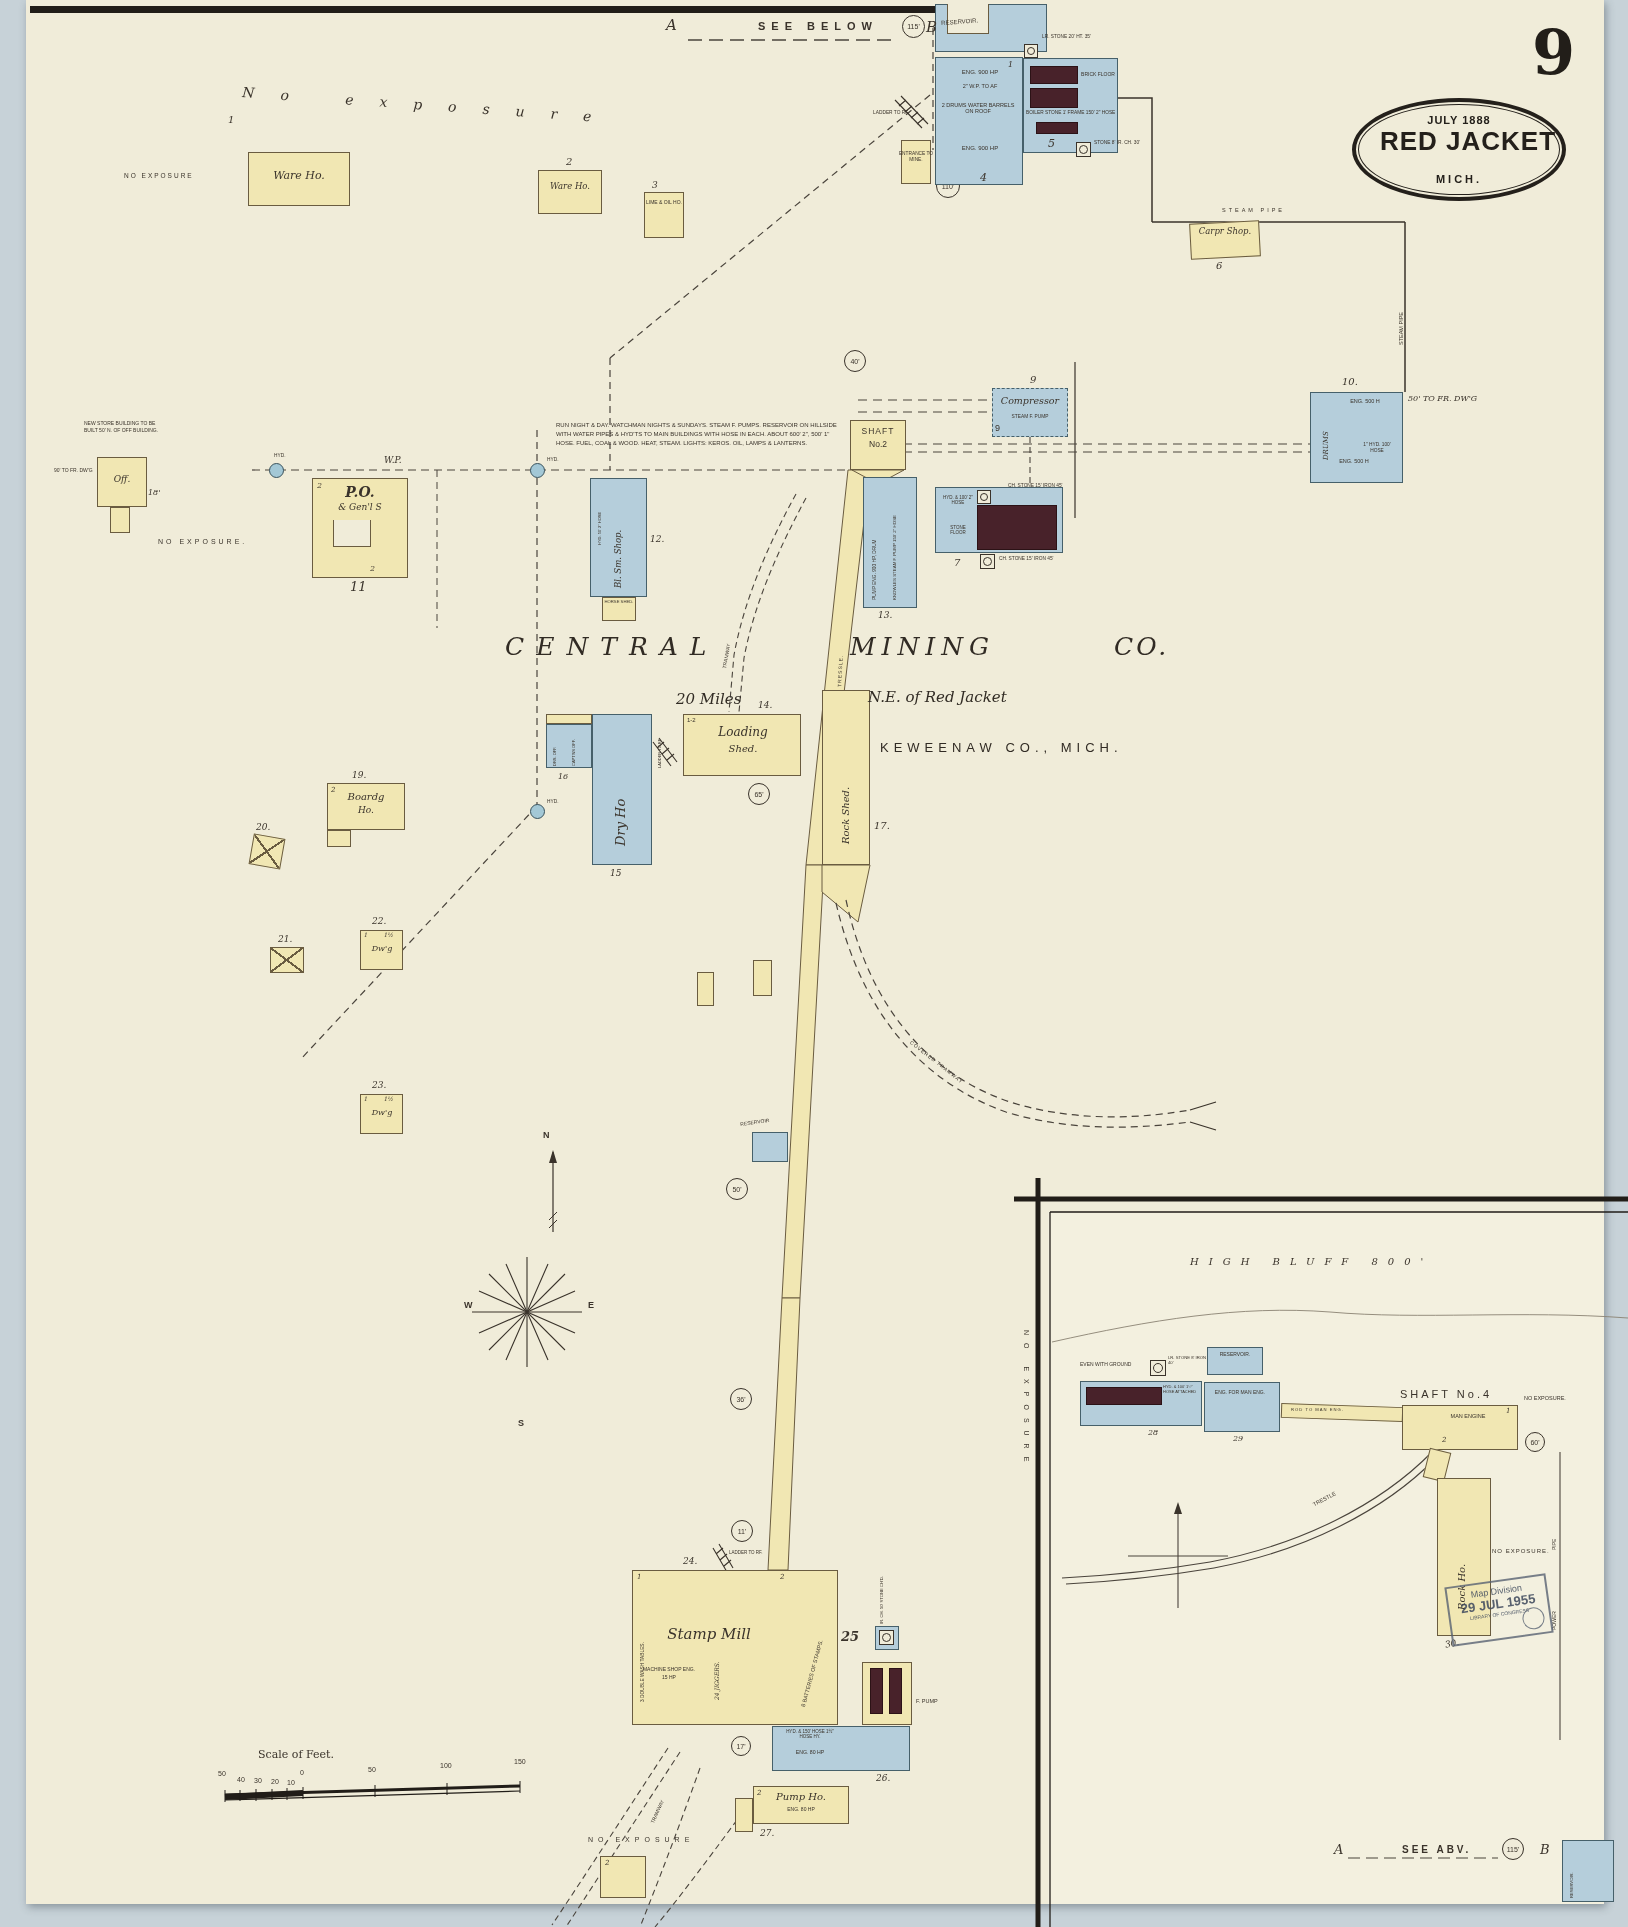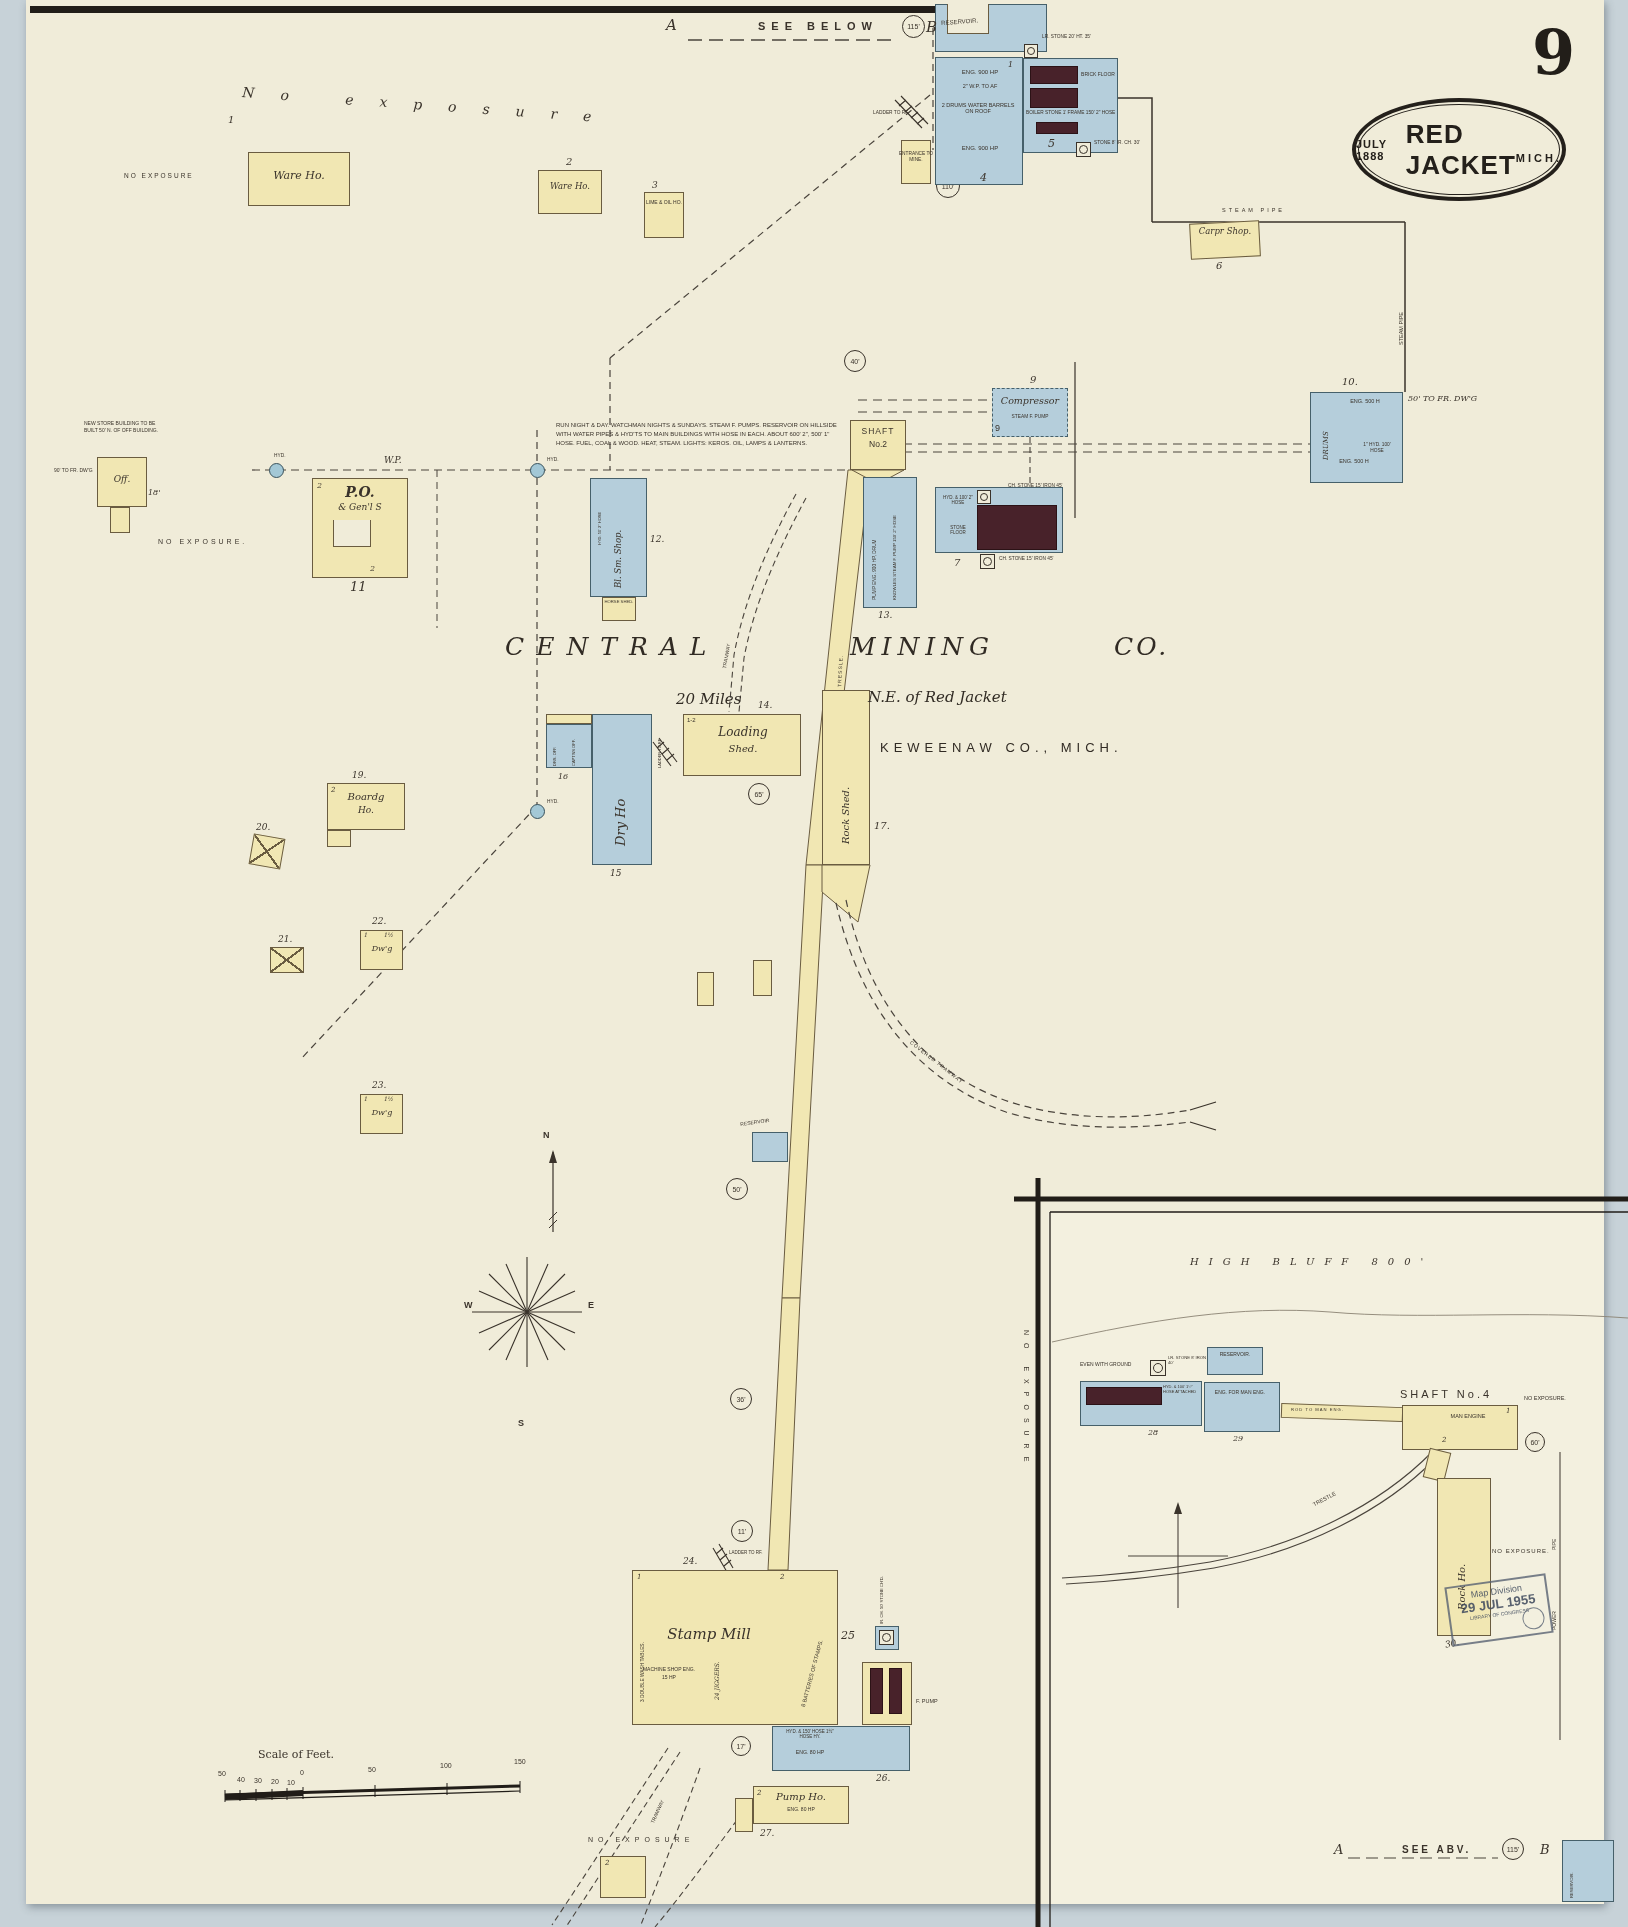--- a/index.html
+++ b/index.html
@@ -25,21 +25,21 @@
   .circ{border:1.3px solid #3a332b;border-radius:50%;background:rgba(240,236,217,.92);
         display:flex;align-items:center;justify-content:center;font-size:7px;color:#3a332b;
         font-family:"Liberation Sans",sans-serif;}
   .hyd{background:#a3c8d6;border:1.2px solid #39525c;border-radius:50%;}
   .chim{border:1.2px solid #3a332b;background:#f0ecd9;}
   .chim::after{content:"";position:absolute;inset:2px;border-radius:50%;border:1px solid #3a332b;}
   
   #page-num{position:absolute;left:1532px;top:16px;font-family:"DejaVu Serif",serif;font-weight:bold;
             font-size:62px;color:#221e19;}
   #badge{position:absolute;left:1352px;top:98px;width:206px;height:95px;border:4px solid #24201b;
-         border-radius:50%;display:flex;flex-direction:row;align-items:center;justify-content:center;color:#24201b;}
+         border-radius:50%;display:flex;flex-direction:column;align-items:center;justify-content:center;color:#24201b;}
   #badge::before{content:"";position:absolute;inset:2px;border:1.5px solid #24201b;border-radius:50%;}
   #badge .b1{font-size:11px;letter-spacing:1px;font-weight:bold;}
   #badge .b2{font-size:26px;letter-spacing:1px;font-weight:bold;margin-left:18px;}
   #badge .b3{font-size:11px;letter-spacing:3px;font-weight:bold;margin-top:16px;}
   .reftxt{position:absolute;color:#3a332b;background:transparent;}
   #ref-top-a{left:666px;top:16px;font-size:15px;}
   #ref-top-label{left:758px;top:20px;font-size:11px;letter-spacing:6px;font-weight:bold;}
   #ref-top-b{left:926px;top:18px;font-size:15px;}
   #ref-bot-a{left:1334px;top:1842px;font-size:13px;}
   #ref-bot-label{left:1402px;top:1844px;font-size:10px;letter-spacing:3px;font-weight:bold;}
@@ -313,21 +313,21 @@
       <div class="el t wrap" style="left: 729px; top: 1550px; width: 36px; font-size: 4.5px;">LADDER TO RF.</div>
       <div class="el t it" style="left: 683px; top: 1556px; font-size: 9px;">24.</div>
       <div class="el c-y" style="left: 632px; top: 1570px; width: 206px; height: 155px;"></div>
       <div class="el t it ctr wrap" style="left: 648px; top: 1626px; width: 122px; font-size: 15px;">Stamp Mill</div>
       <div class="el t wrap" style="left: 640px; top: 1702px; width: 122px; font-size: 4.8px; transform: rotate(-90deg); transform-origin: 0px 0px;">3 DOUBLE WASH TABLES.</div>
       <div class="el t it wrap" style="left: 714px; top: 1700px; width: 108px; font-size: 6px; transform: rotate(-90deg); transform-origin: 0px 0px;">24 JIGGERS.</div>
       <div class="el t wrap" style="left: 800px; top: 1706px; width: 130px; font-size: 5.5px; transform: rotate(-75deg); transform-origin: 0px 0px;">8 BATTERIES OF STAMPS.</div>
       <div class="el t ctr wrap" style="left: 642px; top: 1666px; width: 54px; font-size: 5px; line-height: 1.5;">MACHINE SHOP ENG. 15 HP</div>
       <div class="el t it" style="left: 637px; top: 1573px; font-size: 7px;">1</div>
       <div class="el t it" style="left: 780px; top: 1573px; font-size: 7px;">2</div>
-      <div class="el t it" style="left: 841px; top: 1630px; font-size: 11px;">25</div>
+      <div class="el t it" style="left: 841px; top: 1630px; font-size: 13px; font-weight: bold;">25</div>
       <div class="el c-y" style="left: 862px; top: 1662px; width: 50px; height: 63px;"></div>
       <div class="el c-k" style="left: 870px; top: 1668px; width: 13px; height: 46px;"></div>
       <div class="el c-k" style="left: 889px; top: 1668px; width: 13px; height: 46px;"></div>
       <div class="el c-b" style="left: 875px; top: 1626px; width: 24px; height: 24px;"></div>
       <div class="el chim" style="left: 879px; top: 1630px; width: 15px; height: 15px;"></div>
       <div class="el t wrap" style="left: 880px; top: 1624px; width: 62px; font-size: 4.2px; transform: rotate(-90deg); transform-origin: 0px 0px;">IR. CH. 50' STONE CH'D.</div>
       <div class="el t" style="left: 916px; top: 1698px; font-size: 5.5px;">F. PUMP</div>
       <div class="el c-b" style="left: 772px; top: 1726px; width: 138px; height: 45px;"></div>
       <div class="el t ctr wrap" style="left: 780px; top: 1729px; width: 60px; font-size: 4.5px;">HYD. &amp; 150' HOSE 1½" HOSE HY.</div>
       <div class="el t ctr wrap" style="left: 786px; top: 1750px; width: 48px; font-size: 5.2px;">ENG. 80 HP</div>

